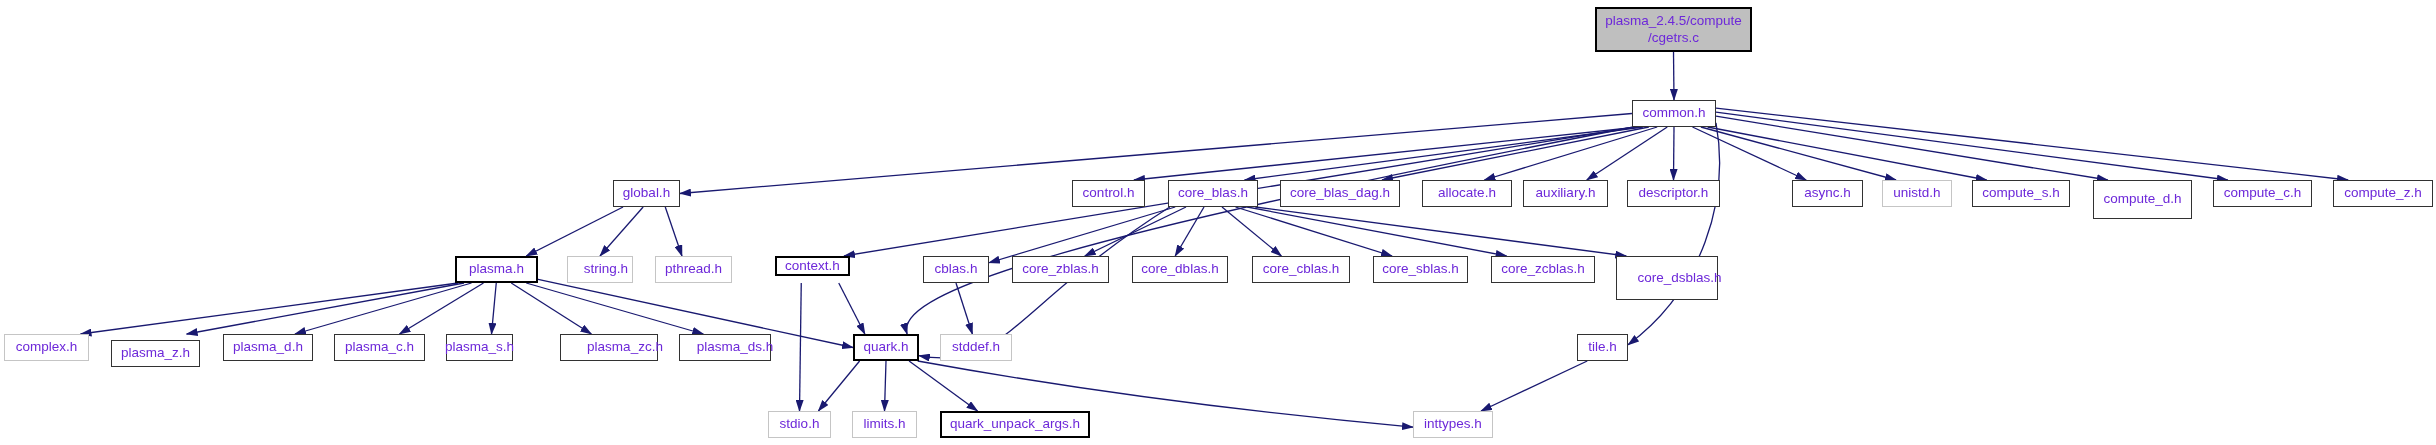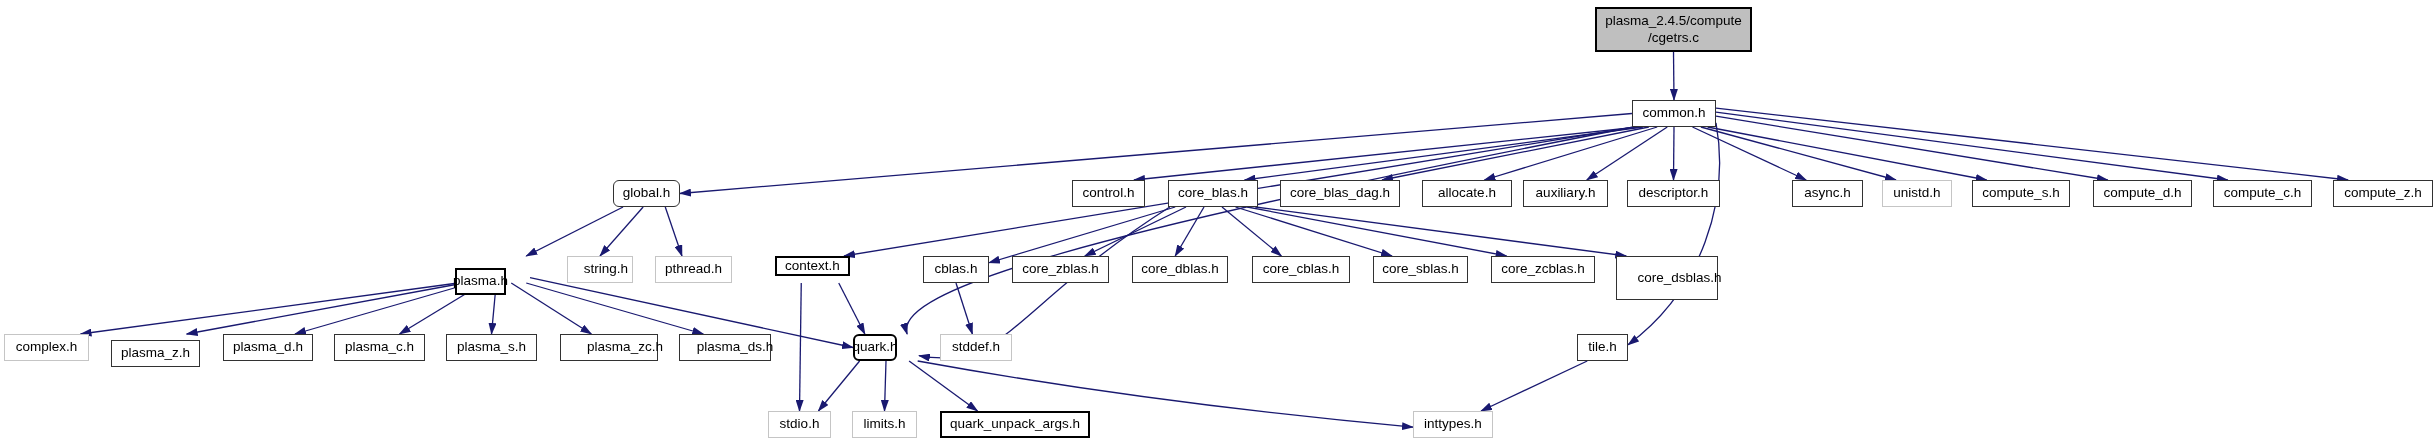--- a/index.html
+++ b/index.html
@@ -10,21 +10,21 @@
     font-family:"Liberation Sans","DejaVu Sans",sans-serif;
     overflow:hidden;
   }
   #edges{position:absolute;left:0;top:0;width:2436px;height:445px;}
   .node{
     position:absolute;
     box-sizing:border-box;
     display:flex;align-items:center;justify-content:center;
     background:#ffffff;
     border:1px solid #323232;
-    color:#000000;
+    color:#6d28d9;
     font-size:13.5px;
     line-height:1.25;
     text-align:center;
     white-space:pre-line;
     cursor:pointer;
   }
   .node.bold{border:2px solid #000000;}
   .node.gray{border:1px solid #c5c5c5;cursor:default;}
   .node.root{background:#bfbfbf;border:2px solid #000000;cursor:default;}
 </style>
@@ -82,51 +82,51 @@
         <path d="M886,361 L884.5,411" fill="none" stroke="#191970" stroke-width="1.3" marker-end="url(#arrow)"></path>
         <path d="M909.1,361 L977.5,411" fill="none" stroke="#191970" stroke-width="1.3" marker-end="url(#arrow)"></path>
         <path d="M917.68,361 Q1150,403 1413,427.2" fill="none" stroke="#191970" stroke-width="1.3" marker-end="url(#arrow)"></path>
         <path d="M1587.2,361 L1481,411" fill="none" stroke="#191970" stroke-width="1.3" marker-end="url(#arrow)"></path>
       </g>
   </svg>
 
 <div class="node root" style="left: 1595px; top: 7px; width: 157px; height: 45px;">plasma_2.4.5/compute
 /cgetrs.c</div>
     <div class="node normal" style="left: 1632px; top: 100px; width: 84px; height: 27px;">common.h</div>
-    <div class="node normal" style="left: 613px; top: 180px; width: 67px; height: 27px; border-radius: 6px;">global.h</div>
+    <div class="node normal" style="left: 613px; top: 180px; width: 67px; height: 27px;">global.h</div>
     <div class="node normal" style="left: 1072px; top: 180px; width: 73px; height: 27px;">control.h</div>
     <div class="node normal" style="left: 1168px; top: 180px; width: 90px; height: 27px;">core_blas.h</div>
     <div class="node normal" style="left: 1280px; top: 180px; width: 120px; height: 27px;">core_blas_dag.h</div>
     <div class="node normal" style="left: 1422px; top: 180px; width: 90px; height: 27px;">allocate.h</div>
     <div class="node normal" style="left: 1523px; top: 180px; width: 85px; height: 27px;">auxiliary.h</div>
     <div class="node normal" style="left: 1627px; top: 180px; width: 93px; height: 27px;">descriptor.h</div>
     <div class="node normal" style="left: 1792px; top: 180px; width: 71px; height: 27px;">async.h</div>
     <div class="node gray" style="left: 1882px; top: 180px; width: 70px; height: 27px;">unistd.h</div>
     <div class="node normal" style="left: 1972px; top: 180px; width: 98px; height: 27px;">compute_s.h</div>
-    <div class="node normal" style="left: 2093px; top: 180px; width: 99px; height: 27px;">compute_d.h</div>
+    <div class="node normal" style="left: 2093px; top: 180px; width: 99px; height: 39px;">compute_d.h</div>
     <div class="node normal" style="left: 2213px; top: 180px; width: 99px; height: 27px;">compute_c.h</div>
     <div class="node normal" style="left: 2333px; top: 180px; width: 100px; height: 27px;">compute_z.h</div>
-    <div class="node bold" style="left: 455px; top: 256px; width: 51px; height: 27px; margin-top: 12px;">plasma.h</div>
+    <div class="node bold" style="left: 455px; top: 256px; width: 83px; height: 27px;">plasma.h</div>
     <div class="node gray" style="left: 567px; top: 256px; width: 66px; height: 27px; padding-left: 12px;">string.h</div>
     <div class="node gray" style="left: 655px; top: 256px; width: 77px; height: 27px; text-align: right;">pthread.h</div>
     <div class="node bold" style="left: 775px; top: 256px; width: 75px; height: 20px;">context.h</div>
     <div class="node normal" style="left: 923px; top: 256px; width: 66px; height: 27px;">cblas.h</div>
     <div class="node normal" style="left: 1012px; top: 256px; width: 97px; height: 27px;">core_zblas.h</div>
     <div class="node normal" style="left: 1132px; top: 256px; width: 96px; height: 27px;">core_dblas.h</div>
     <div class="node normal" style="left: 1252px; top: 256px; width: 98px; height: 27px;">core_cblas.h</div>
     <div class="node normal" style="left: 1373px; top: 256px; width: 95px; height: 27px;">core_sblas.h</div>
     <div class="node normal" style="left: 1491px; top: 256px; width: 104px; height: 27px;">core_zcblas.h</div>
     <div class="node normal" style="left: 1616px; top: 256px; width: 102px; height: 44px; padding-left: 25px;">core_dsblas.h</div>
     <div class="node gray" style="left: 4px; top: 334px; width: 85px; height: 27px;">complex.h</div>
     <div class="node normal" style="left: 111px; top: 340px; width: 89px; height: 27px;">plasma_z.h</div>
     <div class="node normal" style="left: 223px; top: 334px; width: 90px; height: 27px;">plasma_d.h</div>
     <div class="node normal" style="left: 334px; top: 334px; width: 91px; height: 27px;">plasma_c.h</div>
-    <div class="node normal" style="left: 446px; top: 334px; width: 91px; height: 27px;">plasma_s.h</div>
+    <div class="node normal" style="left: 446px; top: 334px; width: 67px; height: 27px;">plasma_s.h</div>
     <div class="node normal" style="left: 560px; top: 334px; width: 98px; height: 27px; padding-left: 32px;">plasma_zc.h</div>
     <div class="node normal" style="left: 679px; top: 334px; width: 92px; height: 27px; padding-left: 20px;">plasma_ds.h</div>
-    <div class="node bold" style="left: 853px; top: 334px; width: 44px; height: 27px; border-radius: 6px;">quark.h</div>
+    <div class="node bold" style="left: 853px; top: 334px; width: 66px; height: 27px;">quark.h</div>
     <div class="node gray" style="left: 940px; top: 334px; width: 72px; height: 27px;">stddef.h</div>
     <div class="node normal" style="left: 1577px; top: 334px; width: 51px; height: 27px;">tile.h</div>
     <div class="node gray" style="left: 768px; top: 411px; width: 63px; height: 27px;">stdio.h</div>
     <div class="node gray" style="left: 852px; top: 411px; width: 65px; height: 27px;">limits.h</div>
     <div class="node bold" style="left: 940px; top: 411px; width: 150px; height: 27px;">quark_unpack_args.h</div>
     <div class="node gray" style="left: 1413px; top: 411px; width: 80px; height: 27px;">inttypes.h</div>
   </div>
 
 </body></html>

